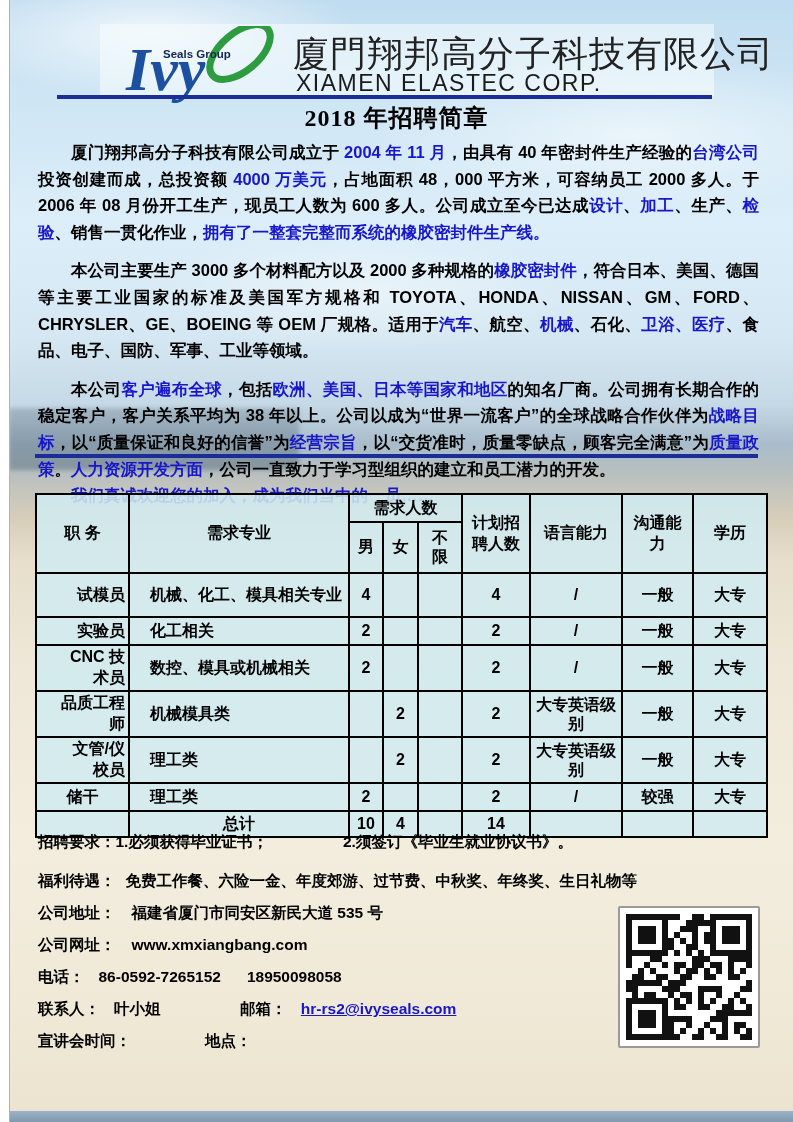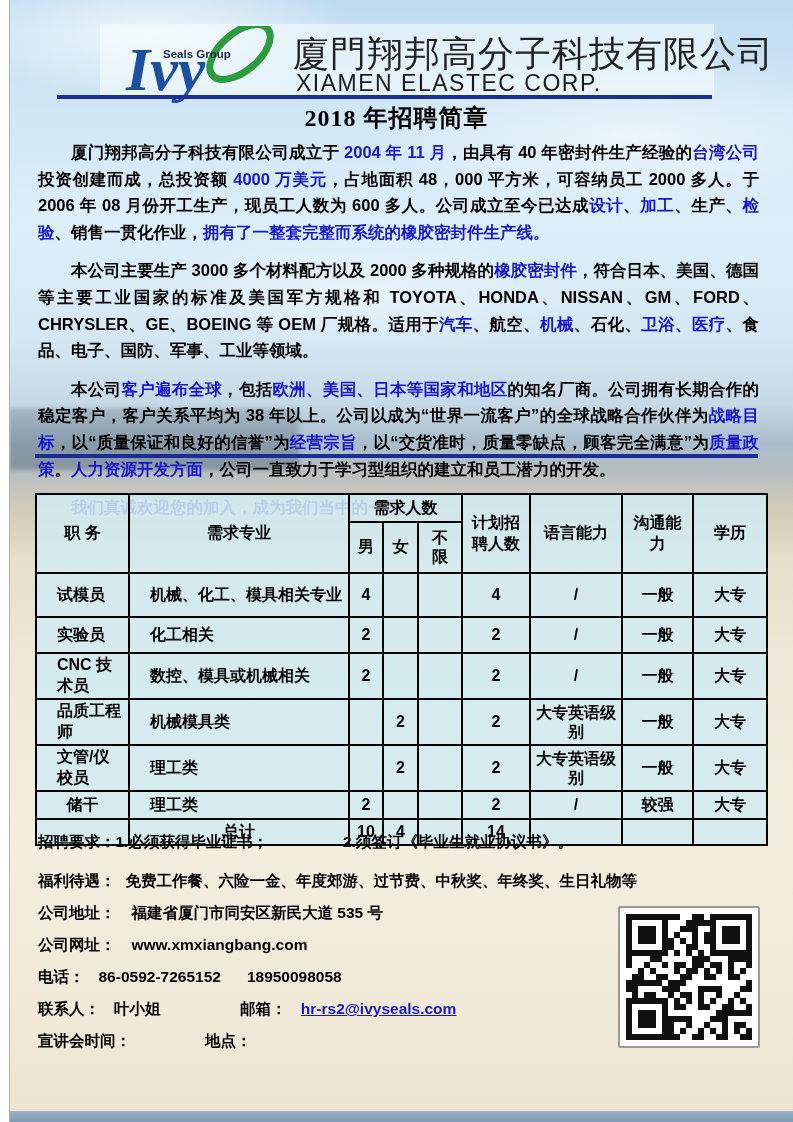--- a/index.html
+++ b/index.html
@@ -33,45 +33,45 @@
   #company-cn{left:293px;top:30px;font-size:36px;color:#222;letter-spacing:1px;white-space:nowrap;}
   #company-en{left:296px;top:70px;font-size:23px;color:#1a1a1a;letter-spacing:1.5px;white-space:nowrap;}
   #divider-1{left:57px;top:95px;width:655px;height:4px;background:#1b2d96;}
   #doc-title{left:0;top:102px;width:793px;text-align:center;font-size:24px;font-weight:bold;color:#000;
     font-family:"Liberation Serif", serif;letter-spacing:1px;}
 
   
   #intro{left:38px;top:139px;width:721px;font-size:16.5px;font-weight:bold;color:#000;
     line-height:26.6px;text-align:justify;}
   #intro p{margin:0 0 12px 0;text-indent:2em;}
-  #intro p.no-gap{margin-bottom:12px;}
+  #intro p.no-gap{margin-bottom:0;}
   .seg-blue{color:#1717c9;}
   .seg-black{color:#000;}
   #welcome{margin-top:14px;}
 
   #divider-2{left:35px;top:454px;width:723px;height:4px;background:#1b2d96;}
   #table-title{left:0;top:461px;width:793px;text-align:center;font-size:24px;font-weight:bold;color:#000;
     font-family:"Liberation Serif", serif;letter-spacing:2px;}
 
   
   #demand-table{position:absolute;left:35px;top:493px;border-collapse:collapse;table-layout:fixed;
     font-size:16px;font-weight:bold;color:#000;}
   #demand-table th,#demand-table td{border:2px solid #000;background:rgba(208,234,240,.88);
     text-align:center;vertical-align:middle;padding:1px 3px;overflow:hidden;}
   #demand-table thead tr:nth-child(1) th{height:24px;}
   #demand-table thead tr:nth-child(2) th{height:47px;}
   #demand-table th.th-unlimited{padding:0 13px;line-height:1.15;text-align:right;}
   #demand-table tbody tr:nth-child(1){height:44px;}
-  #demand-table tbody tr:nth-child(2){height:36px;}
+  #demand-table tbody tr:nth-child(2){height:28px;}
   #demand-table tbody tr:nth-child(3){height:30px;}
   #demand-table tbody tr:nth-child(4){height:46px;}
   #demand-table tbody tr:nth-child(5){height:45px;}
   #demand-table tbody tr:nth-child(6){height:28px;margin-left:16px;}
   #demand-table tbody tr:nth-child(7){height:26px;}
-  #demand-table tbody td:nth-child(1){text-align:left;padding-left:20px;}
+  #demand-table tbody td:nth-child(1){text-align:right;padding-left:20px;}
   #demand-table tbody td:nth-child(2){text-align:left;padding-left:20px;}
   #demand-table tbody tr:nth-child(6) td:nth-child(1){text-align:center;padding-left:3px;}
   #demand-table tbody tr:nth-child(7) td:nth-child(2){text-align:center;padding-left:3px;}
   #demand-table tbody tr:nth-child(4) td:nth-child(7),
   #demand-table tbody tr:nth-child(5) td:nth-child(7){line-height:1.2;}
 
   
   .fline{position:absolute;left:38px;width:730px;height:24px;font-size:15.5px;font-weight:bold;color:#000;white-space:nowrap;}
   .fline .pos{position:absolute;top:0;}
   .gap10{margin-left:10px;} .gap14{margin-left:14px;} .gap16{margin-left:16px;} .gap26{margin-left:26px;}

